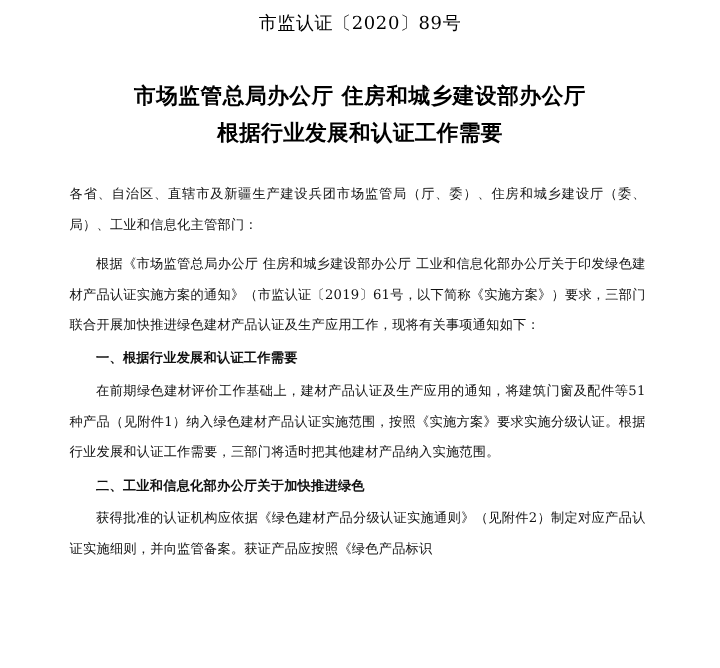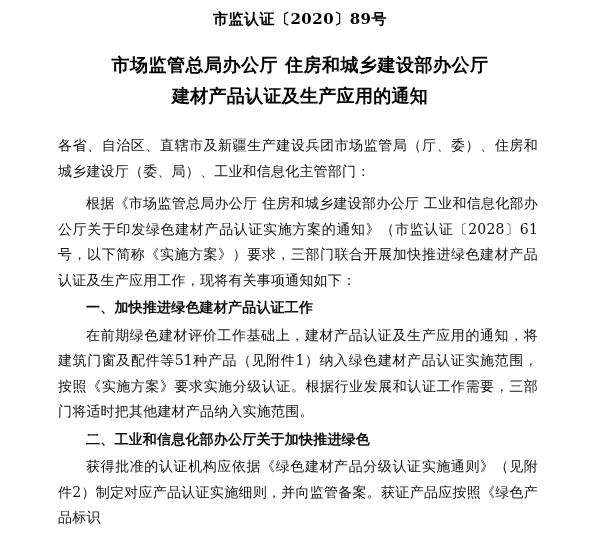--- a/index.html
+++ b/index.html
@@ -18,49 +18,49 @@
     width: 600px;
     height: 557px;
     box-sizing: border-box;
     padding: 0;
     position: relative;
   }
   .doc-number {
     text-align: center;
     font-family: "DejaVu Serif", "Liberation Serif", serif;
     font-size: 15px;
-    font-weight: 700;
+    font-weight: 400;
     letter-spacing: 0.5px;
     margin-top: 10px;
     margin-bottom: 2px;
     color: #000000;
   }
   .title-block {
-    margin-top: 20px;
+    margin-top: 36px;
     margin-bottom: 10px;
     padding: 0 55px;
   }
   .title-line {
     text-align: center;
     font-family: "DejaVu Serif", "Liberation Serif", serif;
     font-size: 18px;
     font-weight: 700;
     line-height: 31px;
     letter-spacing: 0.5px;
     color: #000000;
     white-space: nowrap;
   }
   .title-line.indent-a { letter-spacing: 0.3px; }
   .body-block {
     margin-top: 22px;
     padding: 0 62px 0 58px;
   }
   .para {
     font-family: "DejaVu Serif", "Liberation Serif", serif;
-    font-size: 14px;
+    font-size: 11px;
     line-height: 25.5px;
     color: #111111;
     text-align: justify;
     text-justify: inter-ideograph;
     margin: 0 0 2px 0;
     letter-spacing: 0.2px;
   }
   .para.indent2 { text-indent: 2em; }
   .para.heading {
     text-indent: 2em;
@@ -71,26 +71,26 @@
 </style>
 </head>
 <body>
 
 <div class="page">
 
   <div class="doc-number">市监认证〔2020〕89号</div>
 
   <div class="title-block">
     <div class="title-line">市场监管总局办公厅 住房和城乡建设部办公厅</div>
-    <div class="title-line indent-a">建材产品认证及生产应用的通知</div>
+    <div class="title-line indent-a">根据行业发展和认证工作需要</div>
   </div>
 
   <div class="body-block">
     <p class="para addressee">各省、自治区、直辖市及新疆生产建设兵团市场监管局（厅、委）、住房和城乡建设厅（委、局）、工业和信息化主管部门：</p>
     <div class="sep"></div>
-    <p class="para indent2">根据《市场监管总局办公厅 住房和城乡建设部办公厅 工业和信息化部办公厅关于印发绿色建材产品认证实施方案的通知》（市监认证〔2028〕61号，以下简称《实施方案》）要求，三部门联合开展加快推进绿色建材产品认证及生产应用工作，现将有关事项通知如下：</p>
-    <p class="para heading">一、加快推进绿色建材产品认证工作</p>
+    <p class="para indent2">根据《市场监管总局办公厅 住房和城乡建设部办公厅 工业和信息化部办公厅关于印发绿色建材产品认证实施方案的通知》（市监认证〔2019〕61号，以下简称《实施方案》）要求，三部门联合开展加快推进绿色建材产品认证及生产应用工作，现将有关事项通知如下：</p>
+    <p class="para heading">一、根据行业发展和认证工作需要</p>
     <p class="para indent2">在前期绿色建材评价工作基础上，建材产品认证及生产应用的通知，将建筑门窗及配件等51种产品（见附件1）纳入绿色建材产品认证实施范围，按照《实施方案》要求实施分级认证。根据行业发展和认证工作需要，三部门将适时把其他建材产品纳入实施范围。</p>
     <p class="para heading">二、工业和信息化部办公厅关于加快推进绿色</p>
     <p class="para indent2">获得批准的认证机构应依据《绿色建材产品分级认证实施通则》（见附件2）制定对应产品认证实施细则，并向监管备案。获证产品应按照《绿色产品标识</p>
   </div>
 
 </div>
 
 </body></html>

